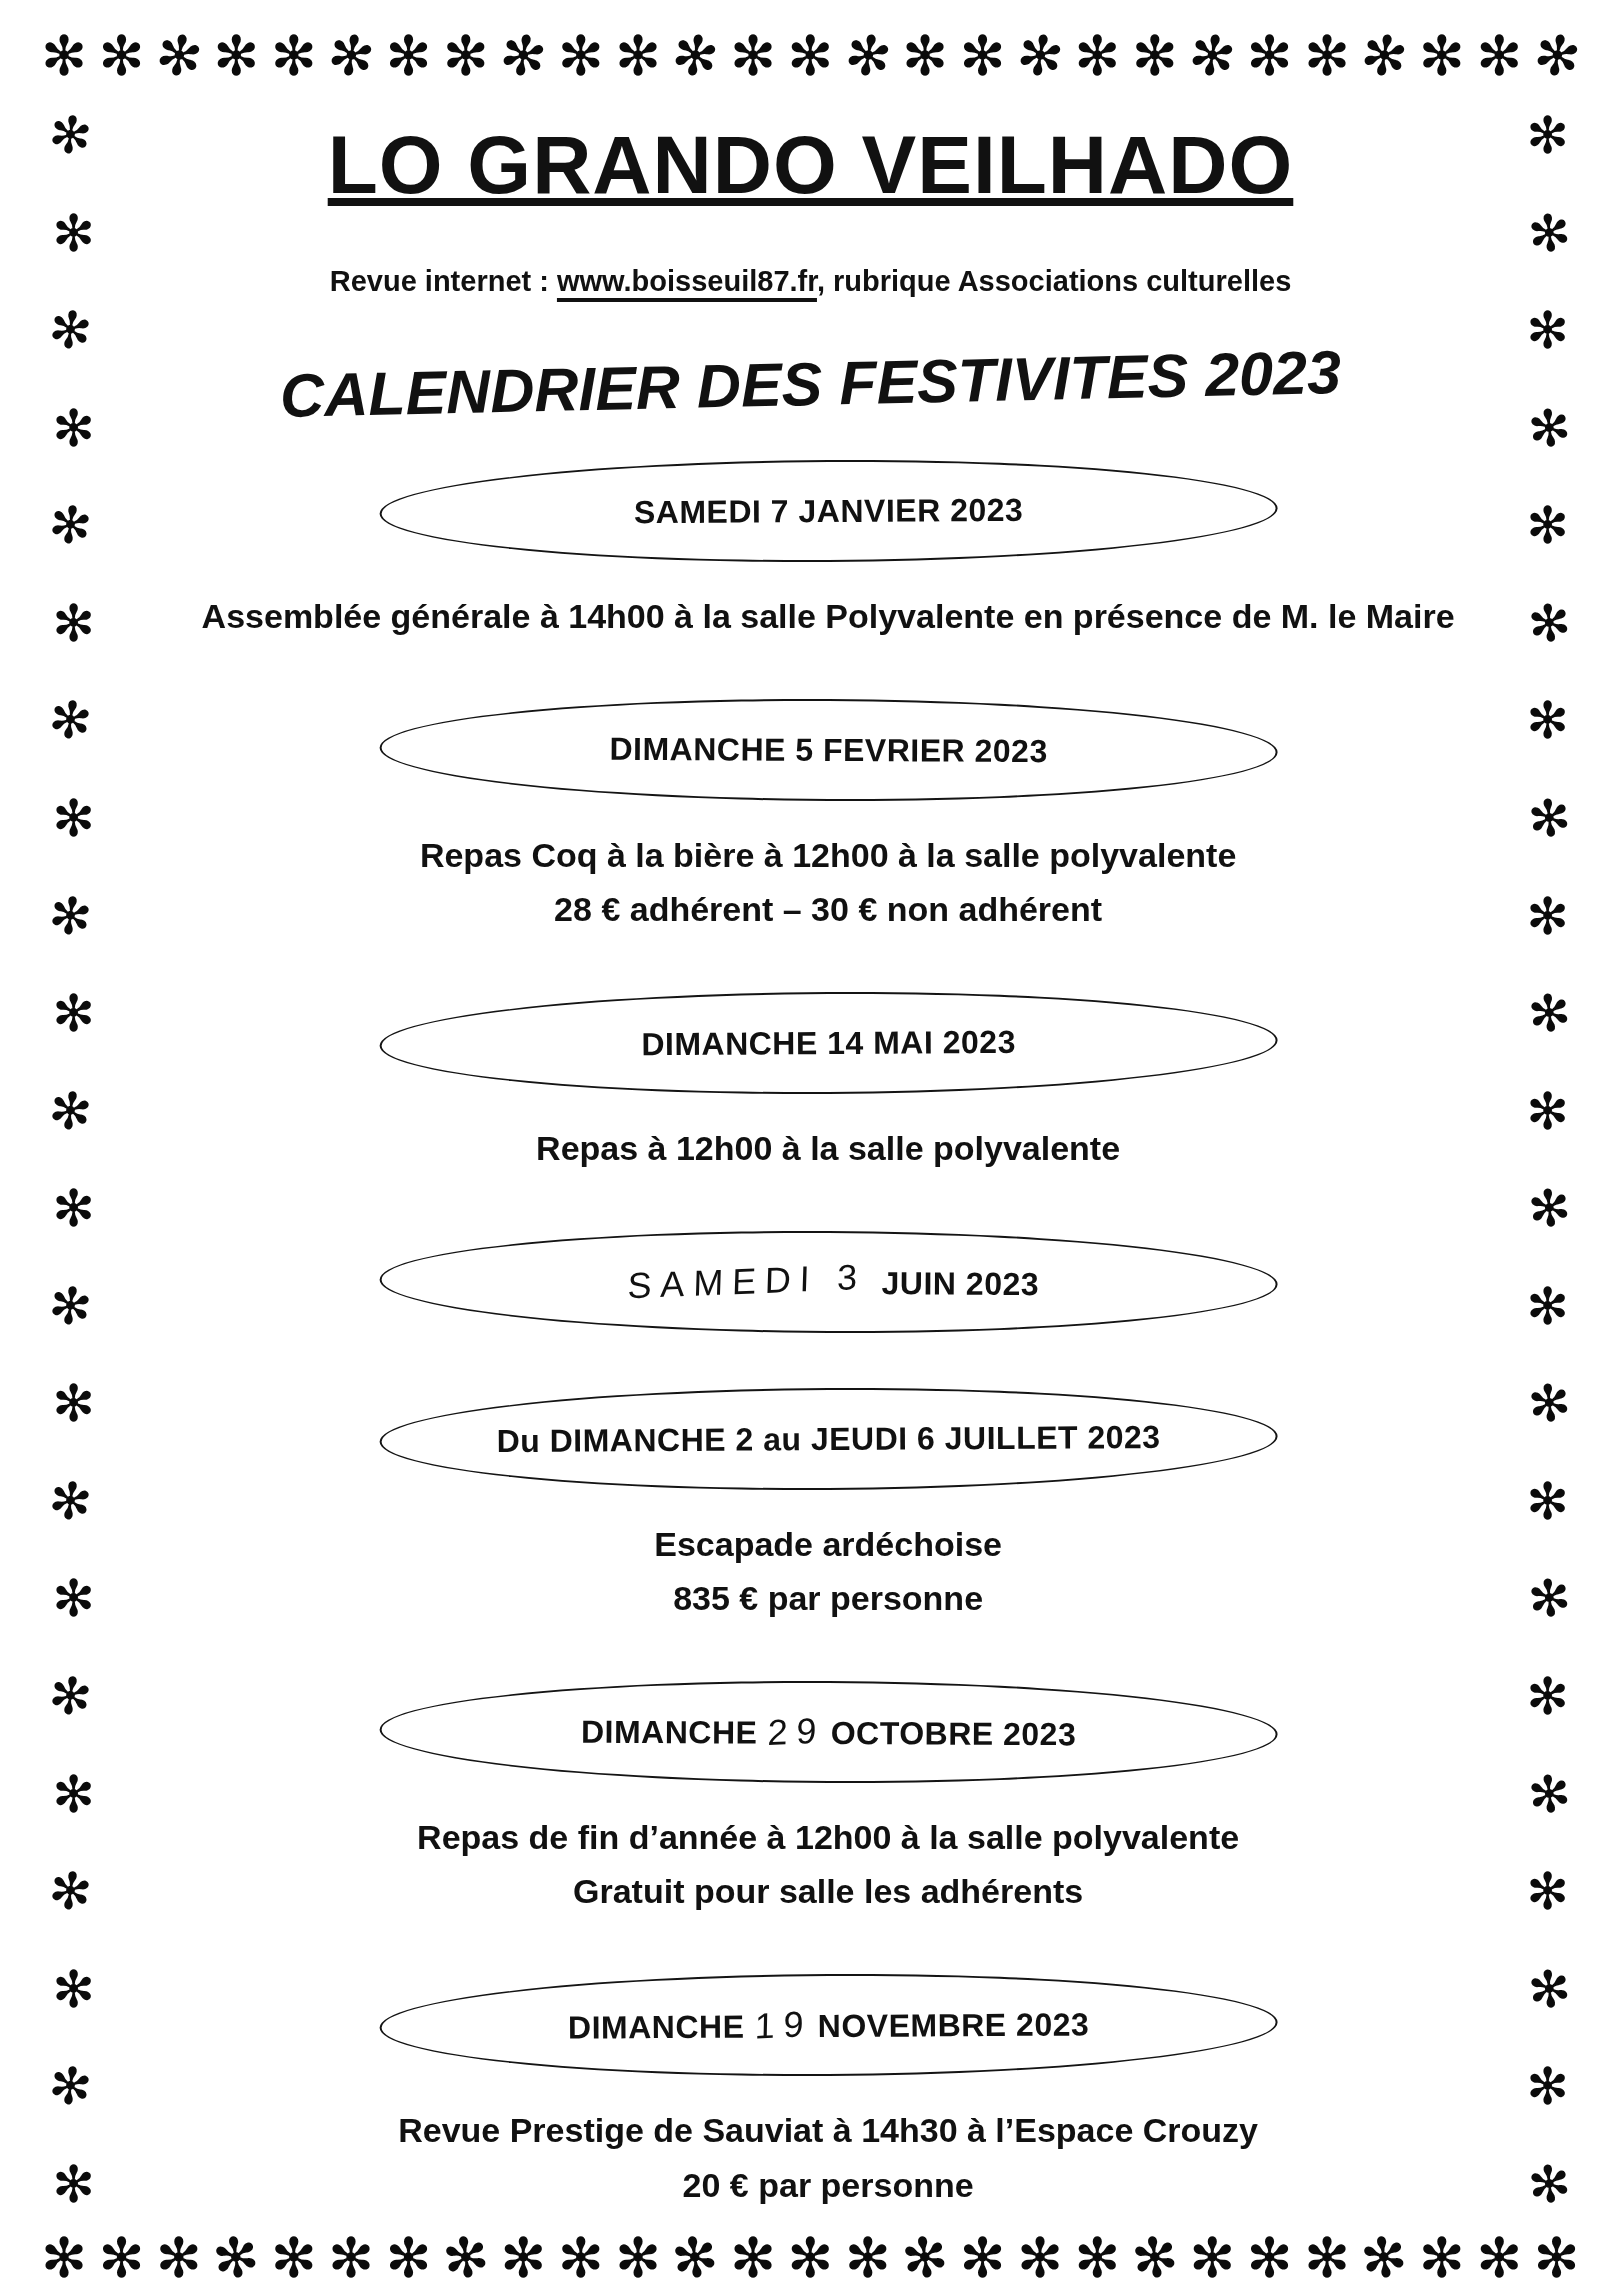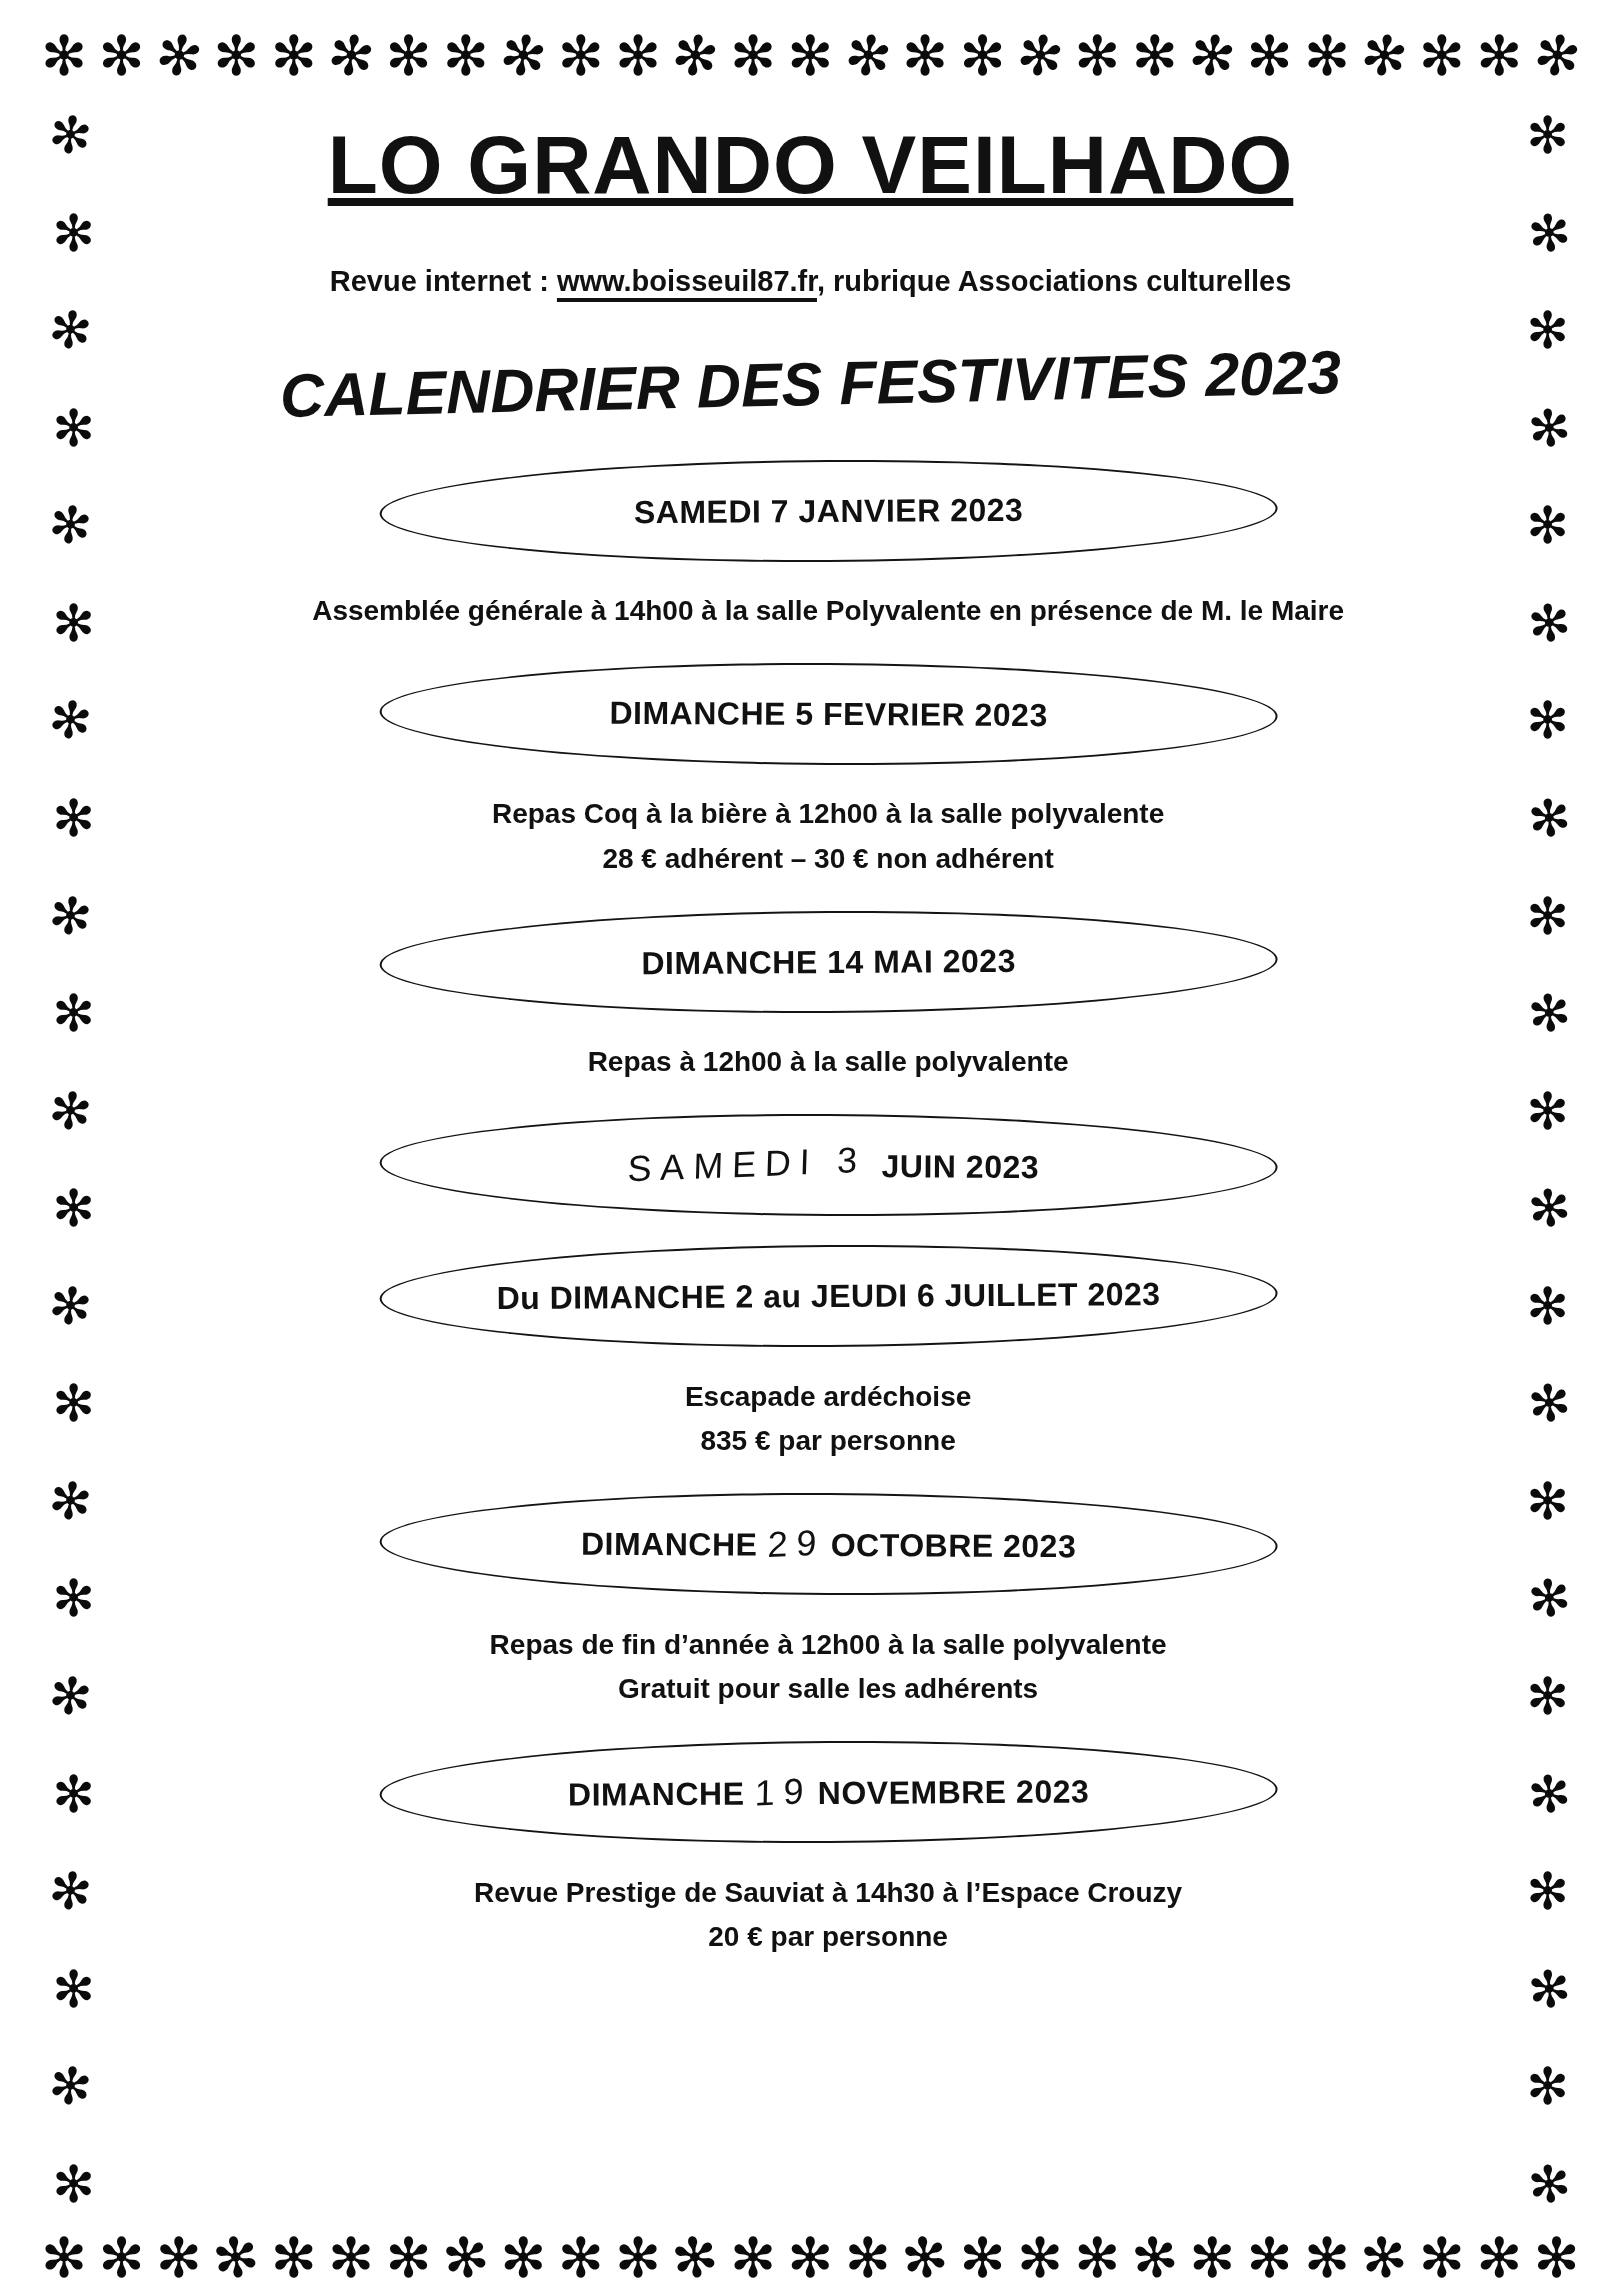--- a/index.html
+++ b/index.html
@@ -46,21 +46,21 @@
     text-align:right;
   }
   .calendar-title {
     margin-top:51px;
     font-size:61px; font-weight:800; font-style:italic;
     transform:rotate(-1.3deg);
     white-space:nowrap;
   }
 
   
-  .events { margin-top:41px; width:100%; display:flex; flex-direction:column; align-items:center; transform:translateX(17.6px); }
+  .events { margin-top:41px; width:100%; display:flex; flex-direction:column; align-items:center; transform:translateX(17.6px);gap:26px; }
   .event  { display:flex; flex-direction:column; align-items:center; width:100%; }
   .oval {
     margin-top:29px;
     width:894px; height:98px;
     border:2.9px solid #141414;
     border-radius:50%;
     display:flex; align-items:center; justify-content:center;
     font-size:32px; font-weight:700;
     white-space:nowrap;
   }
@@ -72,21 +72,21 @@
     display:inline-block;
     font-weight:500;
     letter-spacing:8.8px;
     font-size:36px;
     transform:rotate(-2.5deg) skewX(-4deg);
     margin:0 5.9px 0 9.8px;
   }
   .event-lines {
     margin-top:27.4px;
     text-align:center;
-    font-size:28px; font-weight:700;
+    font-size:34px; font-weight:700;
     line-height:1.6;
   }
   .event-line { white-space:nowrap; }
 </style>
 </head>
 <body>
 
 <div class="page">
 
   <div class="border-strip border-top">

